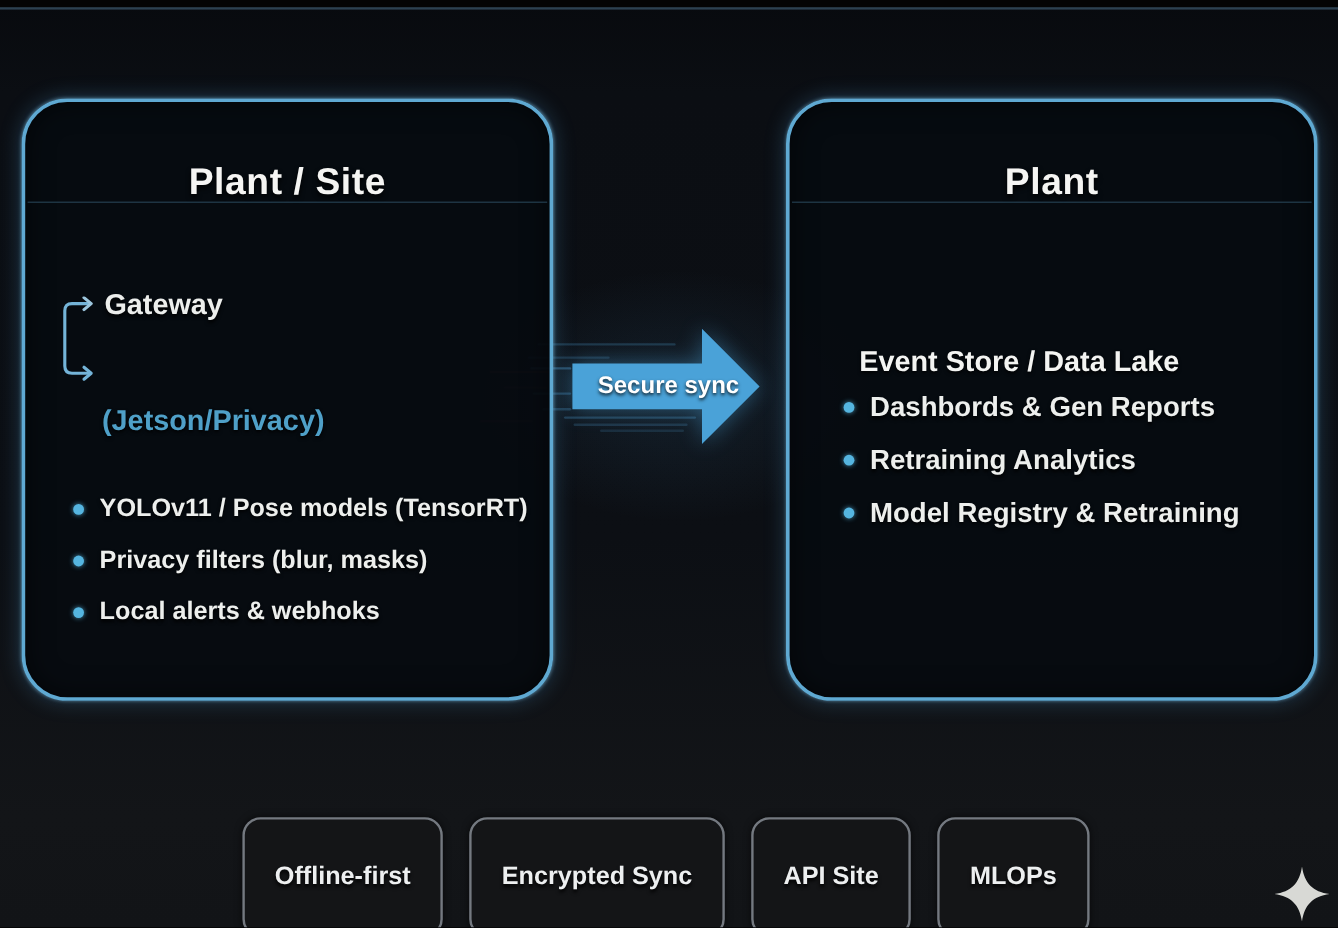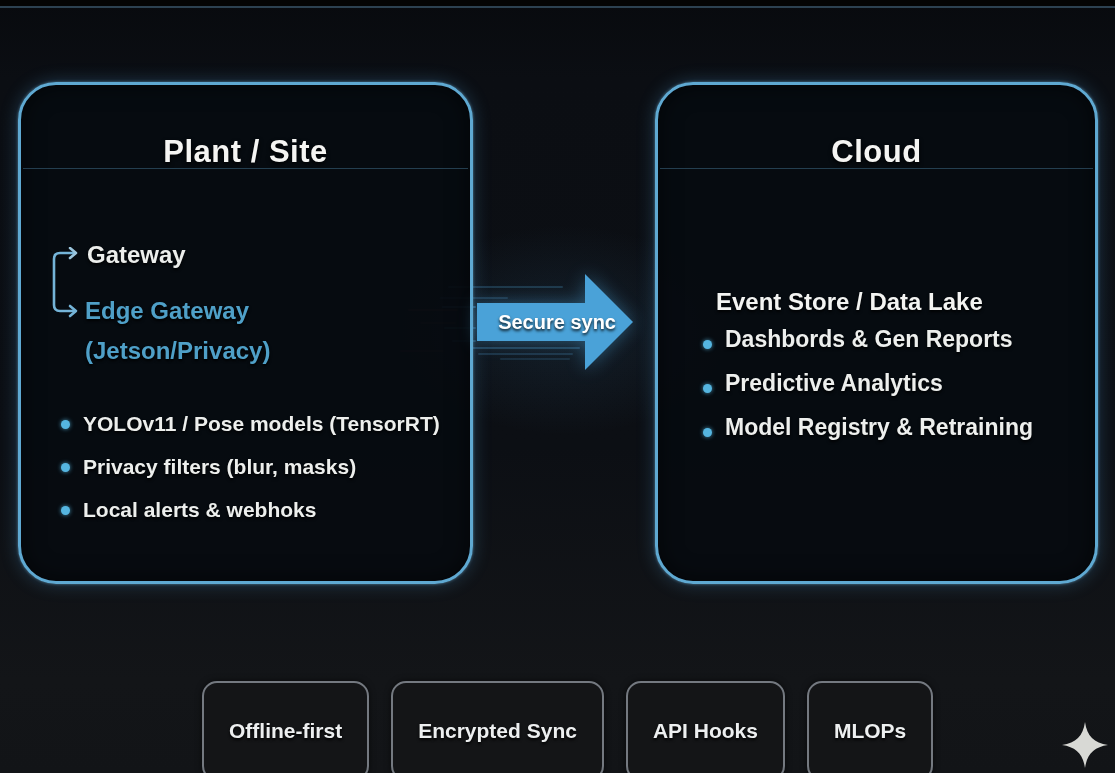--- a/index.html
+++ b/index.html
@@ -12,21 +12,21 @@
   .top-line{position:absolute;left:0;top:6px;width:1115px;height:2px;background:rgba(105,155,190,.38);}
   .center-glow{position:absolute;left:400px;top:225px;width:330px;height:210px;pointer-events:none;
     background:radial-gradient(closest-side,rgba(70,135,185,.14),rgba(70,135,185,0));}
 
   .panel{
     position:absolute;top:82px;width:437px;height:496px;
     background:rgba(7,11,16,.92);
     border:3px solid #5fa9d2;border-radius:38px;
     box-shadow:0 0 18px rgba(80,160,215,.30),0 0 3px rgba(140,200,235,.55), inset 0 0 22px rgba(0,0,0,.6);
   }
-  .panel.left{left:18px;padding-left:12px;}
+  .panel.left{left:18px;}
   .panel.right{left:655px;}
   .panel-title{
     position:absolute;top:0;left:0;right:0;height:83px;
     display:flex;align-items:center;justify-content:center;
     font-size:31px;font-weight:bold;color:#f5f5f3;letter-spacing:.5px;
     text-shadow:0 2px 4px rgba(0,0,0,.95);
   }
   .title-divider{position:absolute;top:83px;left:2px;right:2px;height:1px;background:rgba(95,160,200,.35);}
 
   .flow-bracket{position:absolute;left:28px;top:162px;}
@@ -34,21 +34,21 @@
     text-shadow:0 2px 3px rgba(0,0,0,.9);}
   .flow-cameras{left:66px;top:156px;color:#eceeec;}
   .flow-edge{left:64px;top:212px;color:#4fa0c8;}
   .flow-sub{left:64px;top:252px;color:#4fa0c8;}
 
   .bullet-list{position:absolute;left:40px;margin:0;padding:0;list-style:none;}
   .bullet-list.plant{top:325px;}
   .bullet-list.cloud{left:45px;top:240px;}
   .bullet-item{display:flex;align-items:flex-start;white-space:nowrap;margin:0 0 15px 0;}
   .bullet-list.plant .bullet-item{font-size:21px;line-height:28px;}
-  .bullet-list.cloud .bullet-item{font-size:23px;line-height:29px;align-items:center;}
+  .bullet-list.cloud .bullet-item{font-size:23px;line-height:29px;}
   .bullet-dot{flex:0 0 auto;width:9px;height:9px;border-radius:50%;background:#55b5e0;margin:10px 13px 0 0;
     box-shadow:0 0 4px rgba(85,181,224,.8);}
   .bullet-text{color:#edefed;font-weight:600;text-shadow:0 2px 3px rgba(0,0,0,.9);}
 
   .cloud-heading{position:absolute;left:58px;top:192px;font-size:24px;font-weight:bold;color:#f3f4f2;
     white-space:nowrap;text-shadow:0 2px 3px rgba(0,0,0,.9);margin-top:11px;}
 
   .sync-arrow{position:absolute;left:440px;top:268px;width:200px;height:104px;
     filter:drop-shadow(0 0 9px rgba(74,162,216,.45));}
   .sync-label{position:absolute;left:52px;top:54px;transform:translateY(-50%);width:124px;
@@ -92,21 +92,20 @@
     <h2 class="panel-title">Plant / Site</h2>
     <div class="title-divider"></div>
 
     <svg class="flow-bracket" width="32" height="72" viewBox="0 0 32 72">
       <path d="M26 6 H11 Q5 6 5 12 V58 Q5 64 11 64 H26" fill="none" stroke="#74b4d8" stroke-width="2.6" stroke-linecap="round"></path>
       <polyline points="21,1 27,6 21,11" fill="none" stroke="#9cc6dd" stroke-width="2.6" stroke-linecap="round" stroke-linejoin="round"></polyline>
       <polyline points="21,59 27,64 21,69" fill="none" stroke="#74b4d8" stroke-width="2.6" stroke-linecap="round" stroke-linejoin="round"></polyline>
     </svg>
 
     <div class="flow-item flow-cameras">Gateway</div>
-    <div class="flow-item flow-edge">Edge Gateway</div>
     <div class="flow-item flow-sub">(Jetson/Privacy)</div>
 
     <ul class="bullet-list plant">
       <li class="bullet-item">
         <span class="bullet-dot"></span>
         <span class="bullet-text">YOLOv11 / Pose models (TensorRT)</span>
       </li>
       <li class="bullet-item">
         <span class="bullet-dot"></span>
         <span class="bullet-text">Privacy filters (blur, masks)</span>
@@ -119,50 +118,50 @@
   </section>
 
   <div class="sync-arrow">
     <svg width="200" height="104" viewBox="0 0 200 104">
       <polygon points="37,35 145,35 145,6 193,54 145,102 145,73 37,73" fill="#4aa2d8"></polygon>
     </svg>
     <span class="sync-label">Secure sync</span>
   </div>
 
   <section class="panel right">
-    <h2 class="panel-title">Cloud</h2>
+    <h2 class="panel-title">Plant</h2>
     <div class="title-divider"></div>
 
     <div class="cloud-heading">Event Store / Data Lake</div>
 
     <ul class="bullet-list cloud">
       <li class="bullet-item">
         <span class="bullet-dot"></span>
         <span class="bullet-text">Dashbords &amp; Gen Reports</span>
       </li>
       <li class="bullet-item">
         <span class="bullet-dot"></span>
-        <span class="bullet-text">Predictive Analytics</span>
+        <span class="bullet-text">Retraining Analytics</span>
       </li>
       <li class="bullet-item">
         <span class="bullet-dot"></span>
         <span class="bullet-text">Model Registry &amp; Retraining</span>
       </li>
     </ul>
   </section>
 
   <div class="chip-row">
     <div class="chip">
       <span>Offline-first</span>
     </div>
     <div class="chip">
       <span>Encrypted Sync</span>
     </div>
     <div class="chip">
-      <span>API Hooks</span>
+      <span>API Site</span>
     </div>
     <div class="chip">
       <span>MLOPs</span>
     </div>
   </div>
 
   <svg class="sparkle" viewBox="0 0 46 46">
     <path d="M23 0C25 14 32 21 46 23C32 25 25 32 23 46C21 32 14 25 0 23C14 21 21 14 23 0Z" fill="#d8d9d5"></path>
   </svg>
 </div>

